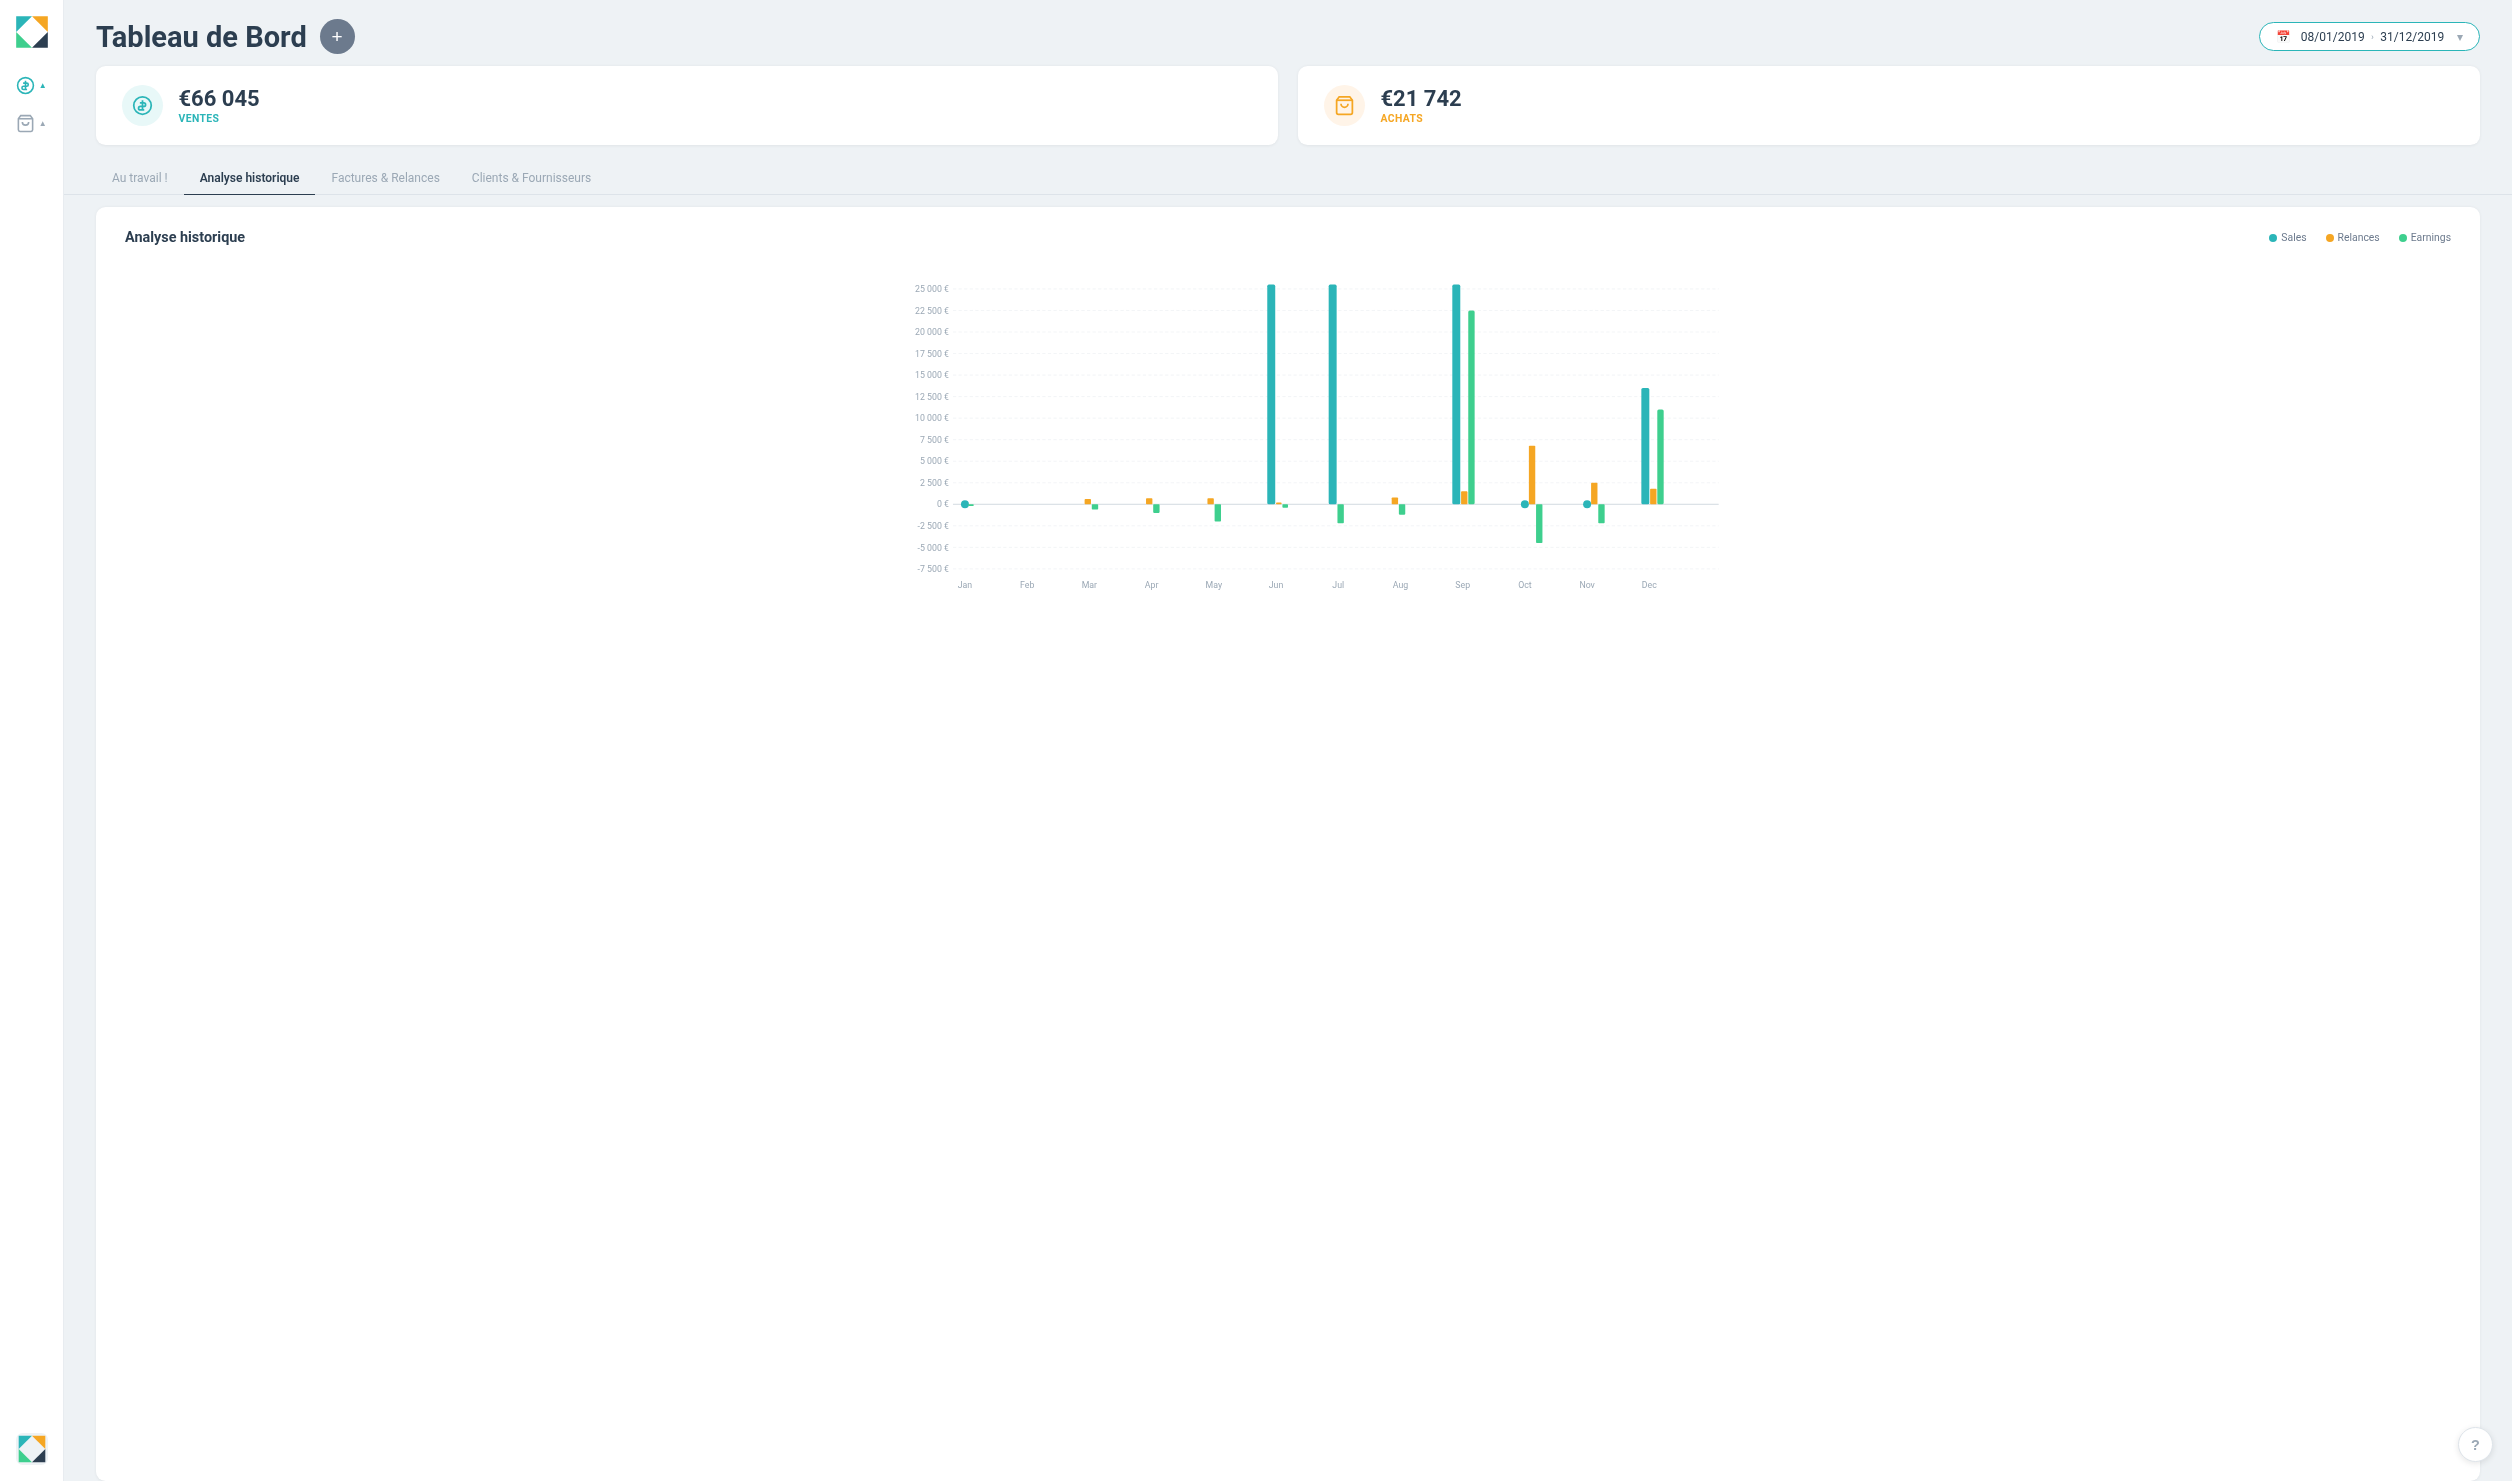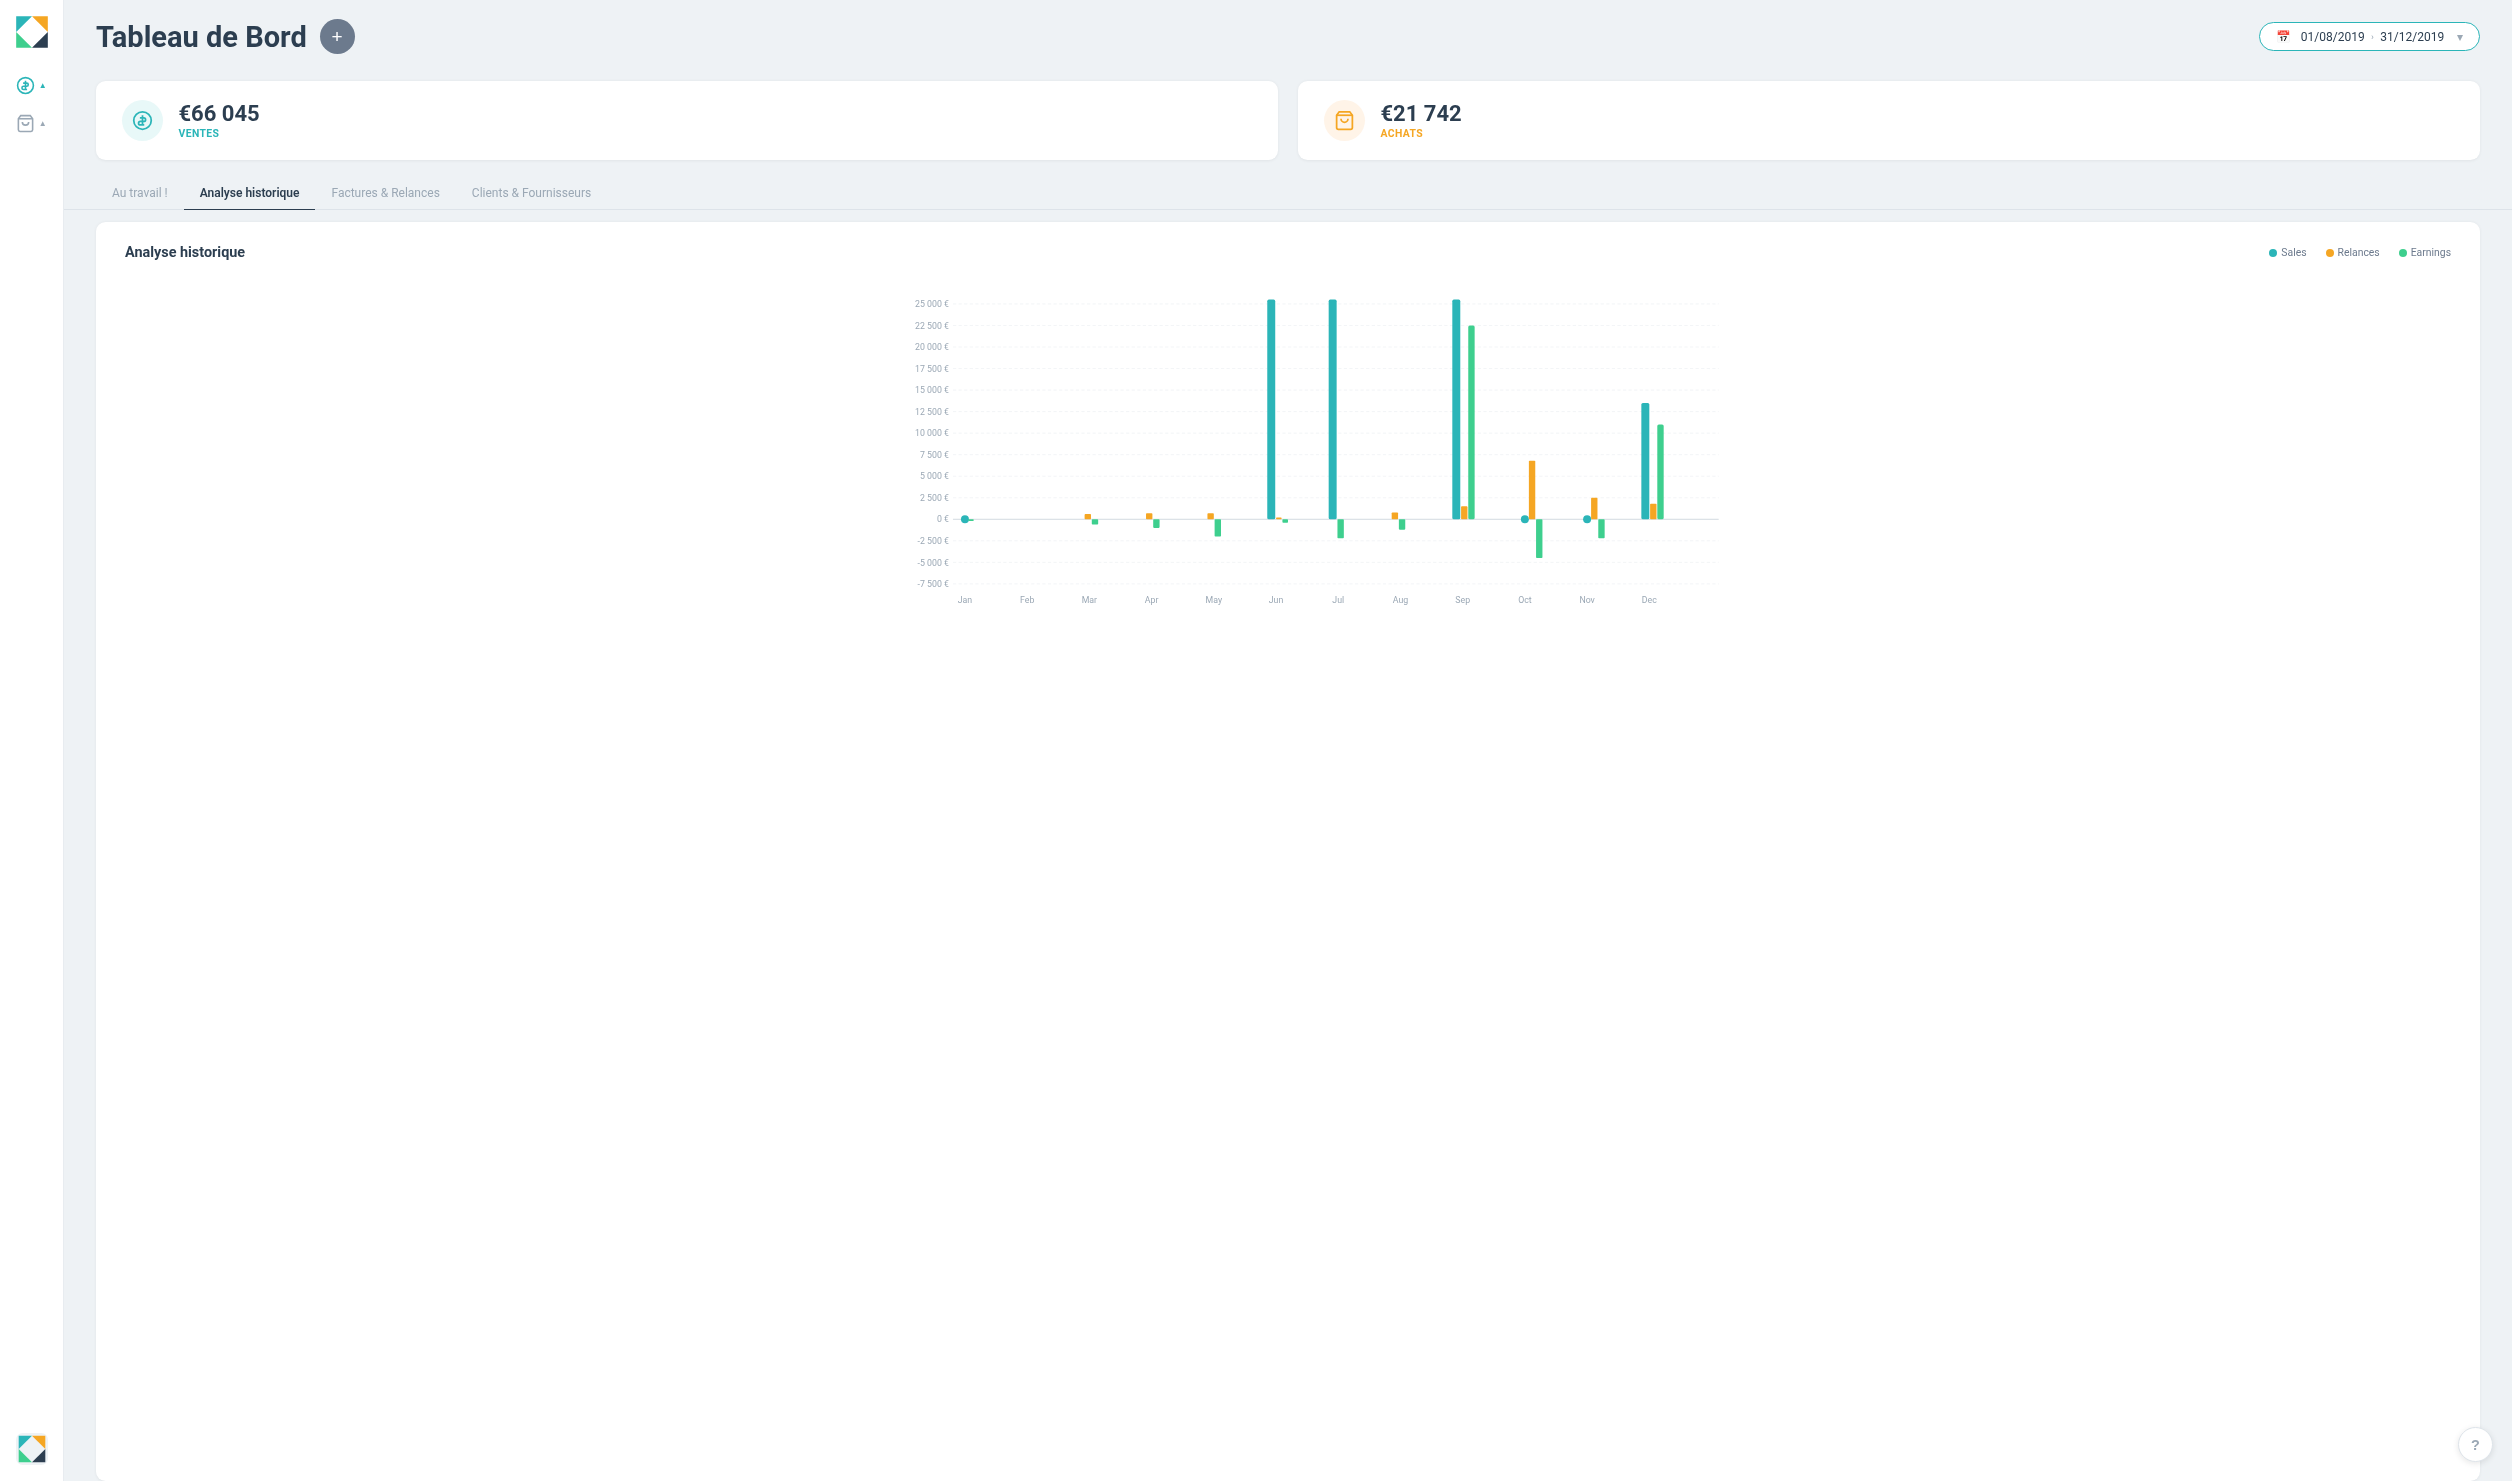--- a/index.html
+++ b/index.html
@@ -50,21 +50,21 @@
       flex-direction: column;
       overflow: hidden;
       background: #eef2f5;
     }
 
     
     .header {
       display: flex;
       align-items: center;
       justify-content: space-between;
-      padding: 19px 32px 27px 32px;
+      padding: 19px 32px 12px 32px;
       background: #eef2f5;
     }
     .header-left {
       display: flex;
       align-items: center;
       gap: 12.8px;
     }
     .page-title {
       font-size: 29px;
       font-weight: 700;
@@ -279,21 +279,21 @@
 
 <div class="main">
 
   <div class="header">
     <div class="header-left">
       <h1 class="page-title">Tableau de Bord</h1>
       <button class="add-btn">+</button>
     </div>
     <div class="date-range">
       <span class="calendar-icon">📅</span>
-      <span>01/08/2019</span>
+      <span>08/01/2019</span>
       <span class="arrow">›</span>
       <span>31/12/2019</span>
       <span class="chevron-down">▾</span>
     </div>
   </div>
 
   <div class="kpi-row">
 
     <div class="kpi-card">
       <div class="kpi-icon teal">

